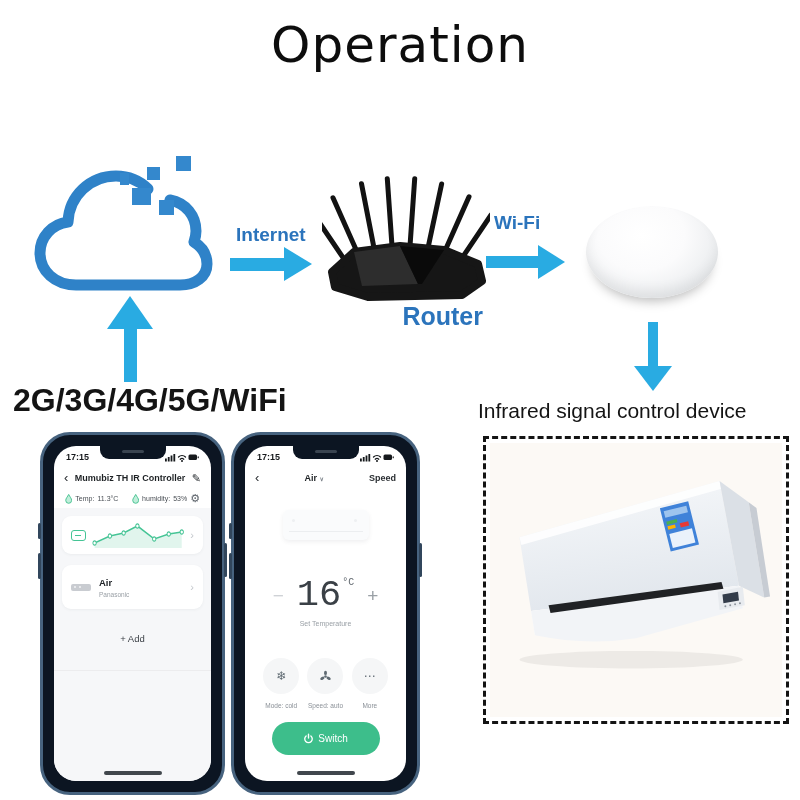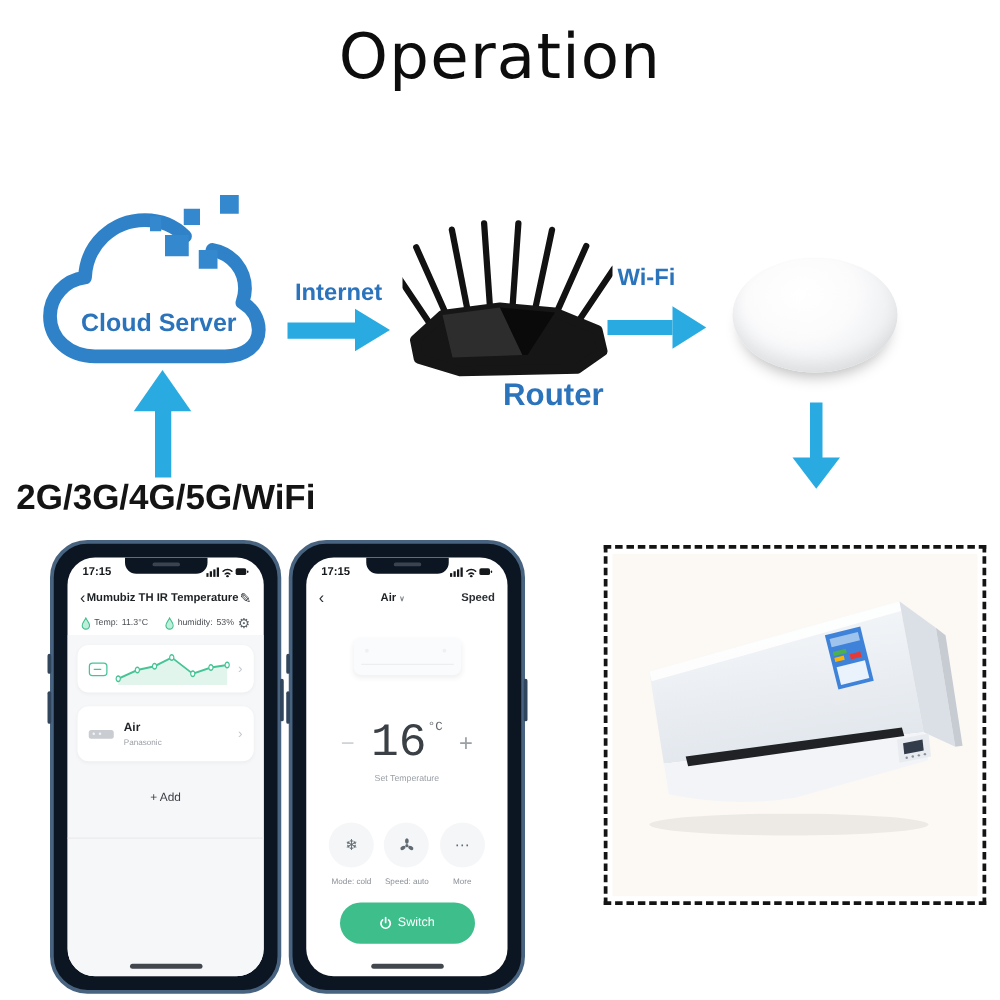--- a/index.html
+++ b/index.html
@@ -12,21 +12,21 @@
     font-size:50px; font-weight:500; color:#0d0d0d; letter-spacing:1px;
     font-family:"DejaVu Sans","Liberation Sans",sans-serif; }
 
   
   .blue-lbl { position:absolute; color:#2b74bc; font-weight:bold; font-family:"Liberation Sans",sans-serif; }
   .lbl-internet { left:236px; top:224px; font-size:19px; }
   .lbl-wifi     { left:494px; top:212px; font-size:19px; }
   .lbl-router   { left:328px; top:302px; width:155px; text-align:right; font-size:25px; }
   .cloud-label  { position:absolute; left:52px; top:248px; width:150px; text-align:center;
                   color:#2b74bc; font-weight:bold; font-size:20px; }
-  .lbl-network  { position:absolute; left:13px; top:382px; font-size:28px; font-weight:bold; color:#141414; }
+  .lbl-network  { position:absolute; left:13px; top:382px; font-size:32px; font-weight:bold; color:#141414; }
   .lbl-infrared { position:absolute; left:478px; top:399px; width:315px; font-size:21px; color:#141414; }
 
   
   .arr-shaft { position:absolute; background:#29abe2; }
   .arr-head  { position:absolute; width:0; height:0; border-style:solid; border-color:transparent; }
 
   
   .cloud-svg  { position:absolute; left:28px; top:150px; }
   .router-svg { position:absolute; left:322px; top:162px; }
   .disc { position:absolute; left:586px; top:206px; width:132px; height:92px; border-radius:50%;
@@ -113,21 +113,20 @@
   <svg class="cloud-svg" width="200" height="150" viewBox="0 0 200 150">
     <path d="M142 50 C158 53 168 66 168 81 C168 85 167 89 166 92 C174 97 179 105 179 114 C179 127 167 135 152 135 L48 135 C27 135 12 121 12 103 C12 87 24 74 40 72 C41 46 62 26 88 26 C101 26 112 31 120 39" fill="#ffffff" stroke="#2f82c8" stroke-width="11" stroke-linecap="round" stroke-linejoin="round"></path>
     <g fill="#3488cd">
       <rect x="92" y="23" width="9" height="12"></rect>
       <rect x="119" y="17" width="13" height="13"></rect>
       <rect x="148" y="6" width="15" height="15"></rect>
       <rect x="104" y="38" width="19" height="17"></rect>
       <rect x="131" y="50" width="15" height="15"></rect>
     </g>
   </svg>
-  <div class="cloud-label">Cloud Server</div>
 
   <div class="blue-lbl lbl-internet">Internet</div>
   <div class="arr-shaft" style="left:230px; top:258px; width:54px; height:13px;"></div>
   <div class="arr-head" style="left:284px; top:247px; border-width:17.5px 0 17.5px 28px; border-left-color:#29abe2;"></div>
 
   <svg class="router-svg" width="168" height="145" viewBox="0 0 168 145">
     <g fill="#121212">
       <rect x="-2.5" y="-58" width="5" height="58" rx="2.5" transform="translate(24,100) rotate(-34)"></rect>
       <rect x="-2.5" y="-64" width="5" height="64" rx="2.5" transform="translate(36,92)  rotate(-24)"></rect>
       <rect x="-2.5" y="-68" width="5" height="68" rx="2.5" transform="translate(52,86)  rotate(-11)"></rect>
@@ -149,20 +148,21 @@
 
   <div class="disc"></div>
 
   <div class="arr-shaft" style="left:648px; top:322px; width:10px; height:46px;"></div>
   <div class="arr-head" style="left:634px; top:366px; border-width:25px 19px 0 19px; border-top-color:#29abe2;"></div>
 
   <div class="arr-head" style="left:107px; top:296px; border-width:0 23px 33px 23px; border-bottom-color:#29abe2;"></div>
   <div class="arr-shaft" style="left:124px; top:328px; width:13px; height:54px;"></div>
   <div class="lbl-network">2G/3G/4G/5G/WiFi</div>
 
+  <div class="lbl-infrared">Infrared signal control device</div>
   <div class="ac-box">
     <div class="ac-inner">
       <svg width="292" height="272" viewBox="0 0 300 280">
         <defs>
           <linearGradient id="acbody" x1="0" y1="0" x2="0.25" y2="1">
             <stop offset="0" stop-color="#f7f9fb"></stop>
               <stop offset="1" stop-color="#e2e7ed"></stop>
           </linearGradient>
         </defs>
         <ellipse cx="145" cy="222" rx="115" ry="9" fill="rgba(0,0,0,0.06)"></ellipse>
@@ -212,21 +212,21 @@
           <circle cx="17" cy="9" r="1" fill="#16191c"></circle>
           <rect x="23.5" y="2.5" width="8.5" height="5.5" rx="1.5" fill="#16191c"></rect>
           <rect x="32.6" y="4.3" width="1.2" height="2" rx="0.6" fill="#16191c"></rect>
         </svg>
       </div>
       <div class="notch">
           <div class="spk"></div>
         </div>
       <div class="navrow">
         <span class="back">‹</span>
-        <span class="ttl">Mumubiz TH IR Temperature</span>
+        <span class="ttl">Mumubiz TH IR Controller</span>
         <span class="edit-ic">✎</span>
       </div>
       <div class="sensor-row">
         <svg width="8" height="11" viewBox="0 0 10 13">
           <path d="M5 1 C6.5 4 9 6.5 9 9 a4 4 0 0 1 -8 0 C1 6.5 3.5 4 5 1 Z" fill="#bfeeda" stroke="#3dbe8b" stroke-width="1.2"></path>
         </svg>
         <span>Temp:</span>
         <span>11.3°C</span>
         <span style="width:8px;"></span>
         <svg width="8" height="11" viewBox="0 0 10 13">

